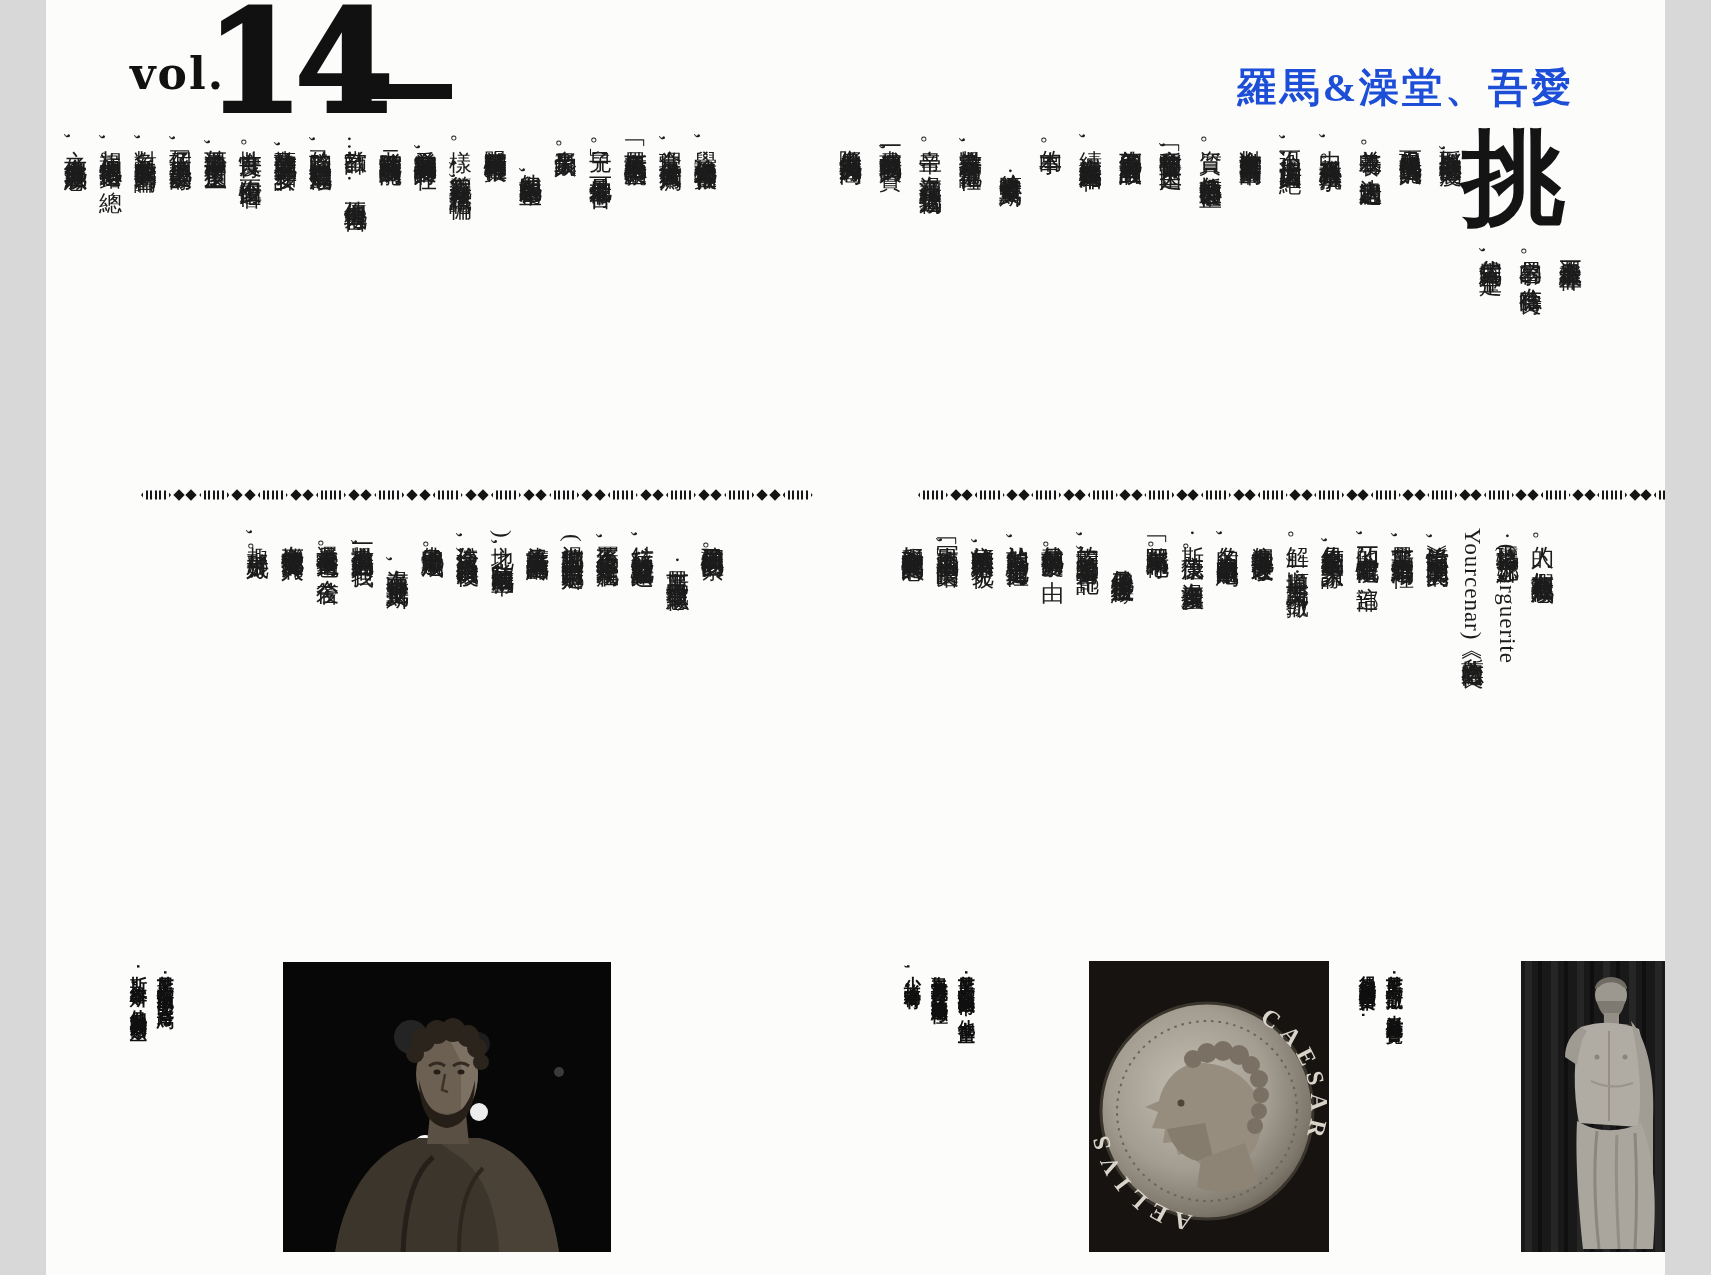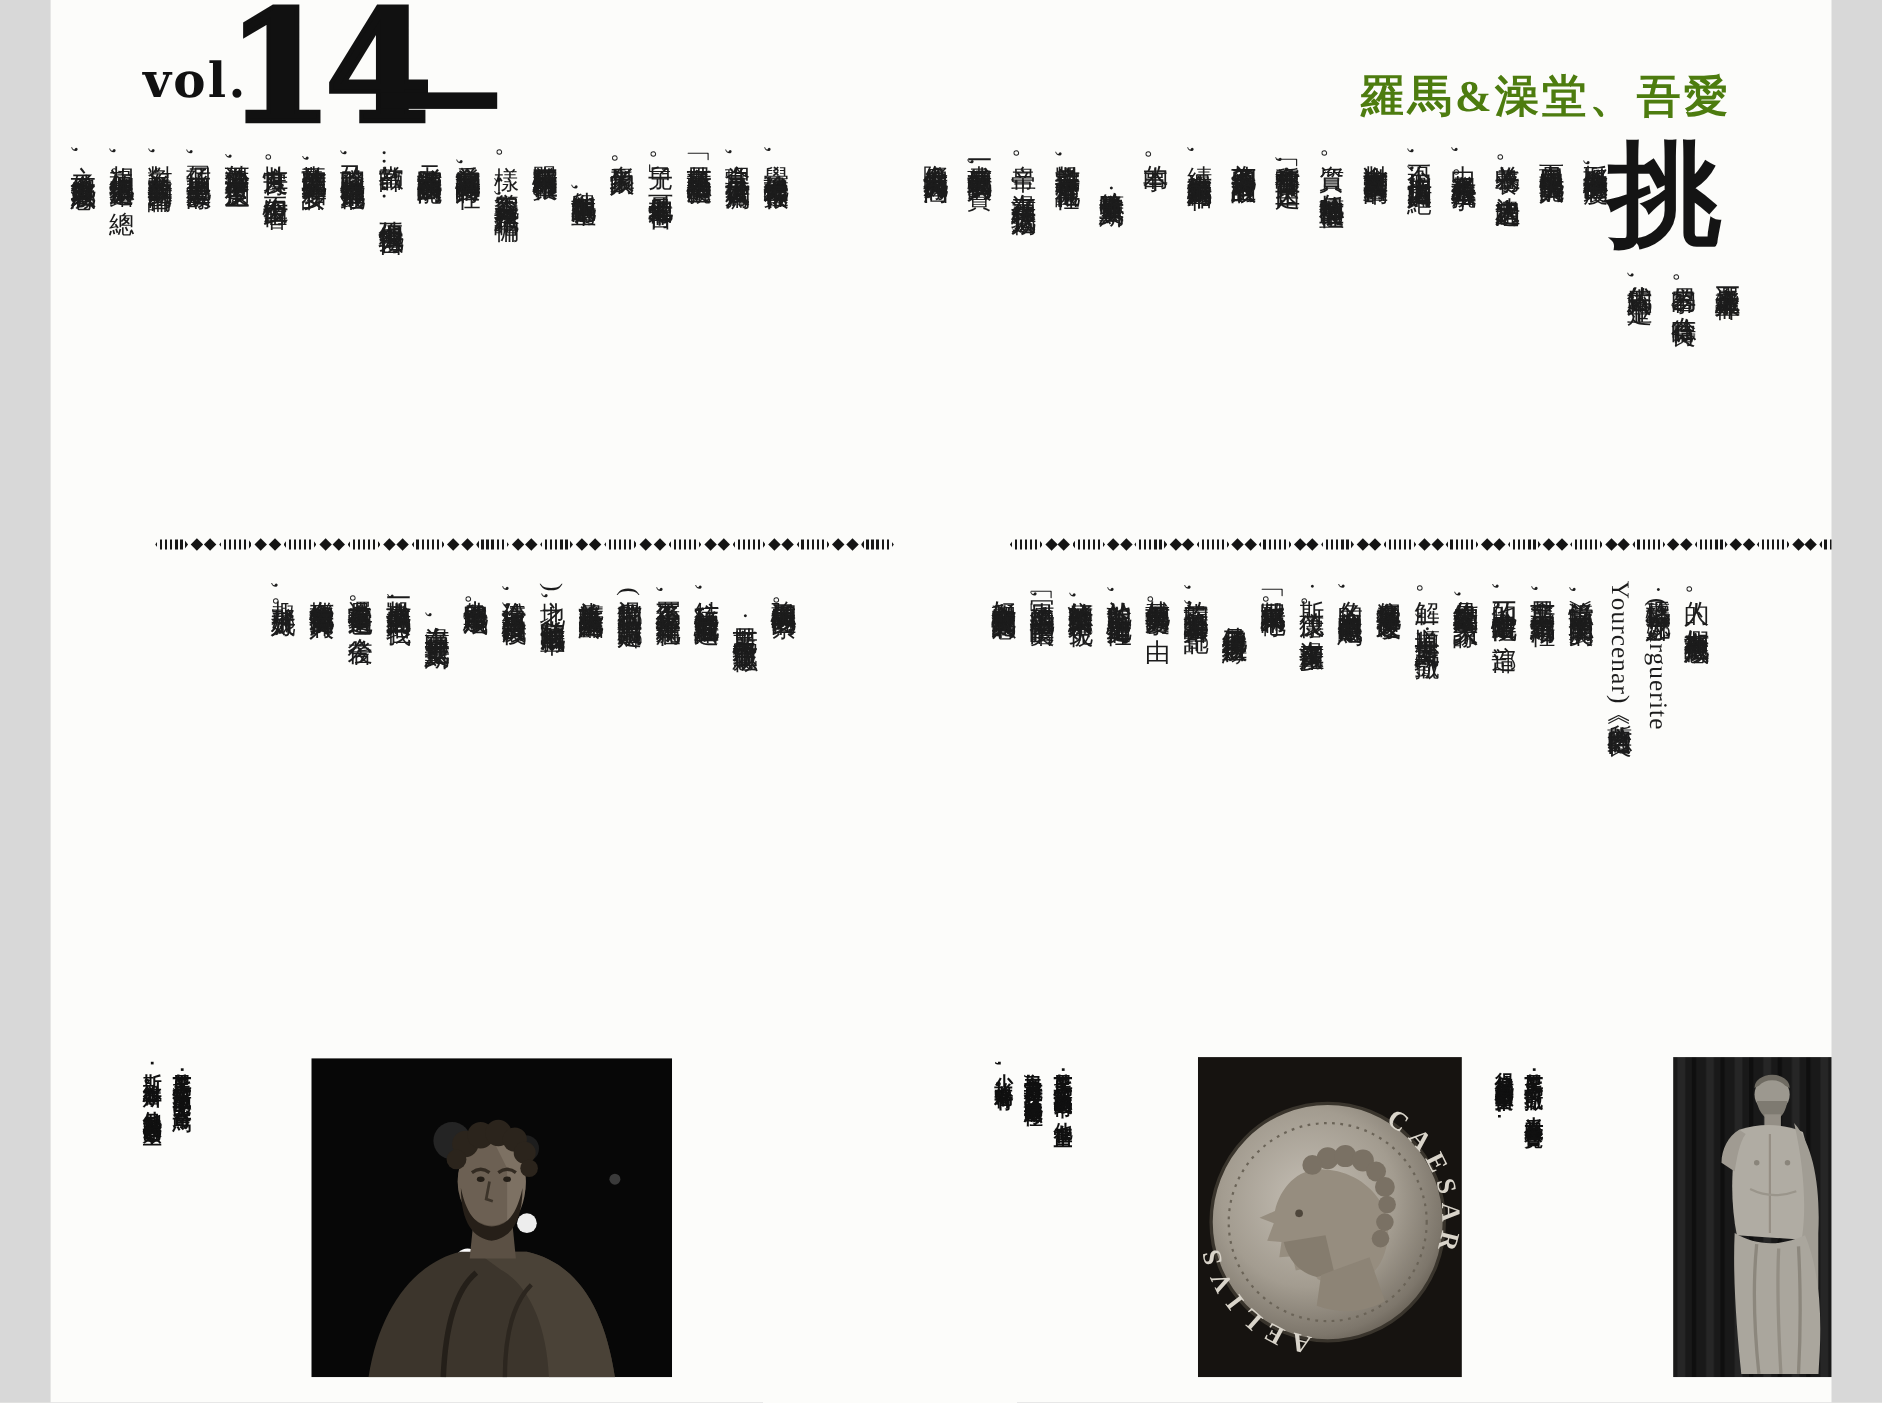--- a/index.html
+++ b/index.html
@@ -5,21 +5,21 @@
   html,body{margin:0;padding:0;background:#d8d8d8;}
   .page{position:relative;width:1619px;height:1275px;margin:0 auto;background:#fcfcfa;overflow:hidden;
         font-family:"Liberation Serif",serif;color:#1c1c1c;}
   
   .vol-label{position:absolute;left:84px;top:48px;font-size:44px;font-weight:bold;
              font-family:"DejaVu Serif",serif;letter-spacing:2px;color:#111;}
   .vol-number{position:absolute;left:160px;top:-20px;font-size:140px;font-weight:bold;
               font-family:"DejaVu Serif",serif;letter-spacing:-8px;color:#111;-webkit-text-stroke:4px #111;}
   .vol-bar{position:absolute;left:300px;top:84px;width:106px;height:15px;background:#111;}
   .header-right{position:absolute;top:60px;right:91px;font-size:40px;font-weight:bold;
-                letter-spacing:3px;color:#4d7c0f;}
+                letter-spacing:3px;color:#1d4ed8;}
   
   .vblock{position:absolute;writing-mode:vertical-rl;text-orientation:mixed;}
   .article{font-size:23px;}
   .vcol{display:block;line-height:1;letter-spacing:1px;margin-left:var(--gap,12px);}
   .b1-right{top:132px;right:83px;--gap:17px;}
   .b2-right{top:528px;right:111px;--gap:12px;}
   .b1-left{top:132px;right:948px;--gap:12px;}
   .b2-left{top:528px;right:941px;--gap:12px;}
   .dropcap{position:absolute;top:126px;right:100px;font-size:104px;line-height:1;
            font-weight:bold;color:#141414;}

